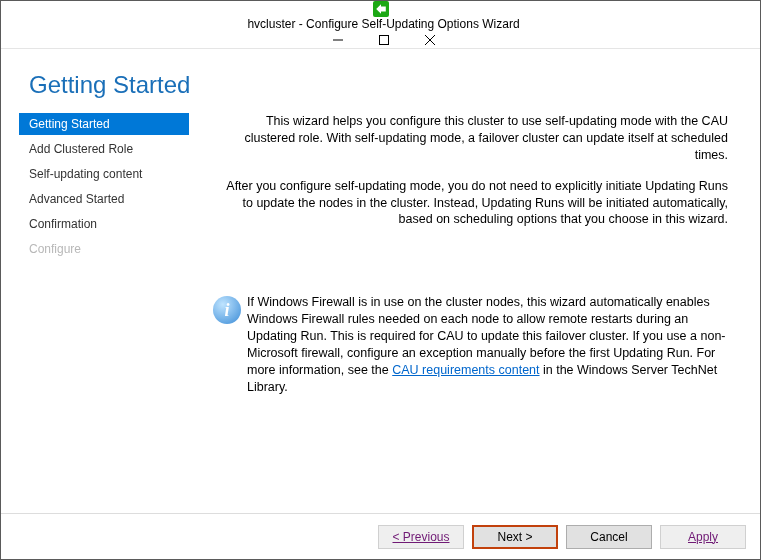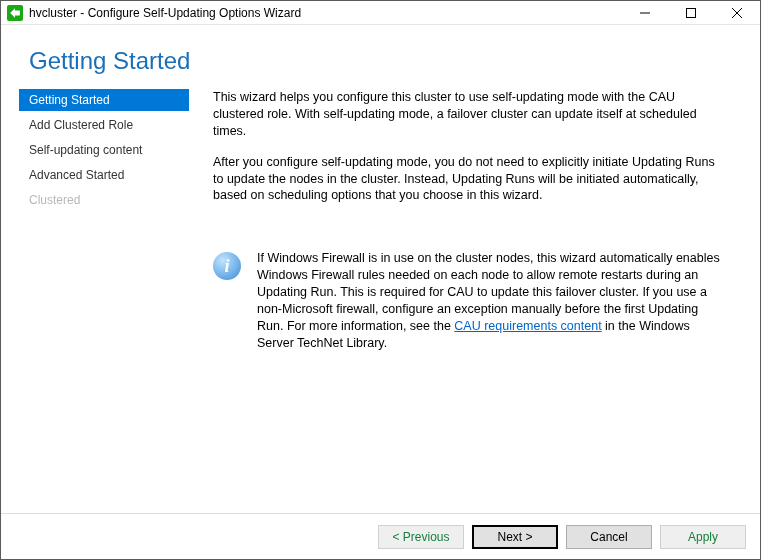--- a/index.html
+++ b/index.html
@@ -8,26 +8,27 @@
     font-family: "Segoe UI", Tahoma, sans-serif;
     font-size: 12px;
     background: #fff;
     width: 761px;
     height: 560px;
     overflow: hidden;
     border: 1px solid #5a5a5a;
   }
   
   .titlebar {
-    height: 24px;
+    height: 48px;
     background: #fff;
     border-bottom: 1px solid #e5e5e5;
     display: flex;
     align-items: center;
     padding-left: 6px;
+    flex-direction: column;
   }
   .app-icon {
     width: 16px; height: 16px;
     background: #1ca814;
     display: inline-flex;
     align-items: center; justify-content: center;
     border-radius: 2px;
     margin-right: 6px;
     color: #fff;
     font-weight: bold;
@@ -86,26 +87,27 @@
 
   .content {
     flex:1;
     padding: 0 32px 0 24px;
     font-size: 12.5px;
     color: #000;
   }
   .content p {
     margin: 0 0 14px 0;
     line-height: 1.35;
+    text-align: right;
   }
 
   .info-row {
     display:flex;
-    margin-top: 46px;
-    gap:16px;
+    margin-top: 66px;
+    gap:6px;
   }
   .info-icon {
     width:28px; height:28px; flex-shrink:0;
     border-radius:50%;
     background: radial-gradient(circle at 35% 30%, #bfe4ff, #3a8bd6);
     position:relative;
     margin-top:2px;
   }
   .info-icon::after {
     content:"i";
@@ -138,25 +140,26 @@
     min-width: 86px;
     height: 24px;
     font-family: inherit;
     font-size: 12px;
     background: #e1e1e1;
     border: 1px solid #adadad;
     color:#000;
   }
   .btn:disabled {
     background: #efefef;
-    color: #15803d;
+    color: #701a75;
     border-color:#d0d0d0;
+    text-decoration:underline;
   }
   .btn.default {
-    border: 2px solid #000000;
+    border: 2px solid #c2410c;
     padding:0;
   }
 </style>
 </head>
 <body>
 
 <div class="titlebar">
   <span class="app-icon">
     <svg viewBox="0 0 10 10">
         <path d="M1 5 L5 1 L5 3 L9 3 L9 7 L5 7 L5 9 Z" fill="#fff"></path>
@@ -186,21 +189,22 @@
 <div class="header">
   <h1>Getting Started</h1>
 </div>
 
 <div class="body">
   <div class="sidebar">
     <div class="step active">Getting Started</div>
     <div class="step">Add Clustered Role</div>
     <div class="step">Self-updating content</div>
     <div class="step">Advanced Started</div>
-    <div class="step disabled">Clustered</div>
+    <div class="step">Confirmation</div>
+    <div class="step disabled">Configure</div>
   </div>
 
   <div class="content">
     <p>This wizard helps you configure this cluster to use self-updating mode with the CAU clustered role. With self-updating mode, a failover cluster can update itself at scheduled times.</p>
     <p>After you configure self-updating mode, you do not need to explicitly initiate Updating Runs to update the nodes in the cluster. Instead, Updating Runs will be initiated automatically, based on scheduling options that you choose in this wizard.</p>
 
     <div class="info-row">
       <div class="info-icon"></div>
       <div class="info-text">
         <span>If Windows Firewall is in use on the cluster nodes, this wizard automatically enables Windows Firewall rules needed on each node to allow remote restarts during an Updating Run. This is required for CAU to update this failover cluster. If you use a non-Microsoft firewall, configure an exception manually before the first Updating Run. For more information, see the </span><a href="#">CAU requirements content</a><span> in the Windows Server TechNet Library.</span>

